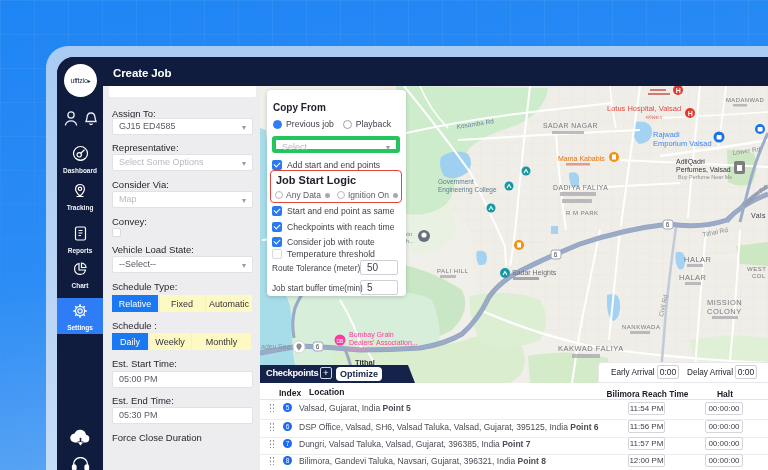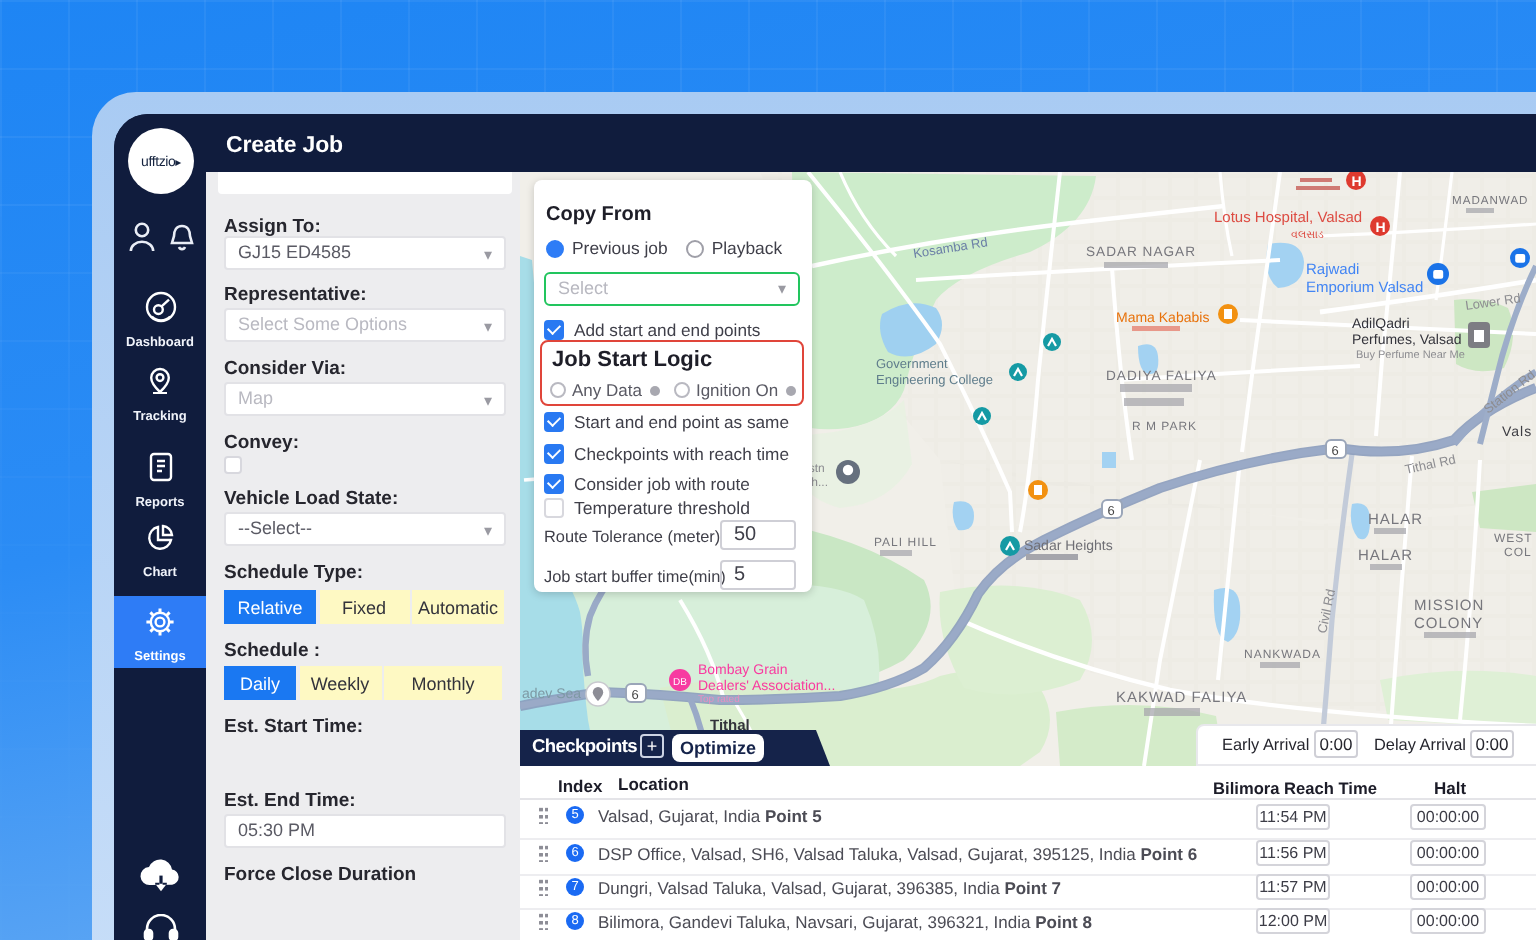--- a/index.html
+++ b/index.html
@@ -20,21 +20,21 @@
         background:#fff; display:flex; align-items:center; justify-content:center; }
   .logo span { font-size:7px; font-weight:400; color:#15233f; letter-spacing:-0.2px; }
   .mi { position:absolute; width:46px; text-align:center; color:#fff; }
   .mi .lbl { font-size:6.5px; font-weight:700; color:#f0f3fa; margin-top:1px; }
   .settings-active { position:absolute; left:0; top:241px; width:46px; height:36px; background:#2e7cf6; }
   
   .title { position:absolute; left:56px; top:10px; color:#fff; font-size:11.5px; font-weight:700; letter-spacing:-0.1px; }
   
   .form { position:absolute; left:46px; top:29px; width:157px; height:384px; background:#ededef; }
   .form .topwhite { position:absolute; left:6px; top:0; width:147px; height:11px; background:#fff; border-radius:0 0 2px 2px; }
-  .flabel { position:absolute; left:9px; font-size:9.5px; font-weight:700; color:#26262e; white-space:nowrap; }
+  .flabel { position:absolute; left:9px; font-size:9.5px; font-weight:400; color:#26262e; white-space:nowrap; }
   .finput { position:absolute; left:9px; width:141px; height:17px; background:#fff; border:1px solid #e2e2e6;
         border-radius:2px; font-size:9px; color:#5a5a64; line-height:15px; padding-left:6px; white-space:nowrap; }
   .finput .car { position:absolute; right:6px; top:1px; color:#9a9aa2; font-size:8px; }
   .ph { color:#b9b9c1; }
   .seg { position:absolute; left:9px; height:18px; display:flex; }
   .seg div { height:17px; background:#fef9c3; font-size:9px; color:#33333b; display:flex; align-items:center; justify-content:center; margin-right:1.5px; }
   .seg div.on { background:#1a78f2; color:#fff; }
   .cbx { position:absolute; width:9px; height:9px; background:#fff; border:1px solid #d8d8de; border-radius:2px; }
   .crow { position:absolute; left:5px; display:flex; align-items:center; font-size:8.6px; }
   .cb { width:10px; height:10px; background:#2979f2; border-radius:2px; position:relative; }
@@ -138,20 +138,21 @@
       <div style="width:45px;">Fixed</div>
       <div style="width:46px;">Automatic</div>
     </div>
     <div class="flabel" style="top:234px;">Schedule :</div>
     <div class="seg" style="top:247px;">
       <div class="on" style="width:36px;">Daily</div>
       <div style="width:41px;">Weekly</div>
       <div style="width:59px;">Monthly</div>
     </div>
     <div class="flabel" style="top:272px;">Est. Start Time:</div>
+    <div class="finput" style="top:285px;">05:00 PM</div>
     <div class="flabel" style="top:309px;">Est. End Time:</div>
     <div class="finput" style="top:321px;">05:30 PM</div>
     <div class="flabel" style="top:346px;">Force Close Duration</div>
   </div>
 
   <div id="mapwrap" class="abs" style="left:203px;top:29px;width:508px;height:297px;background:#f1efe9;overflow:hidden;">
   <svg width="508" height="297" viewBox="260 86 508 297" font-family="Liberation Sans, sans-serif">
     <defs>
       <pattern id="blk" width="13" height="11" patternUnits="userSpaceOnUse">
         <rect width="13" height="11" fill="#eae8e1"></rect>
@@ -327,21 +328,21 @@
   </div>
 
   <div id="copypanel" class="abs" style="left:210px;top:33px;width:139px;height:206px;background:#fff;border-radius:4px;box-shadow:0 1px 4px rgba(0,0,0,.18);font-size:9px;color:#3f3f49;white-space:nowrap;">
     <div style="position:absolute;left:6px;top:12px;font-size:10px;font-weight:700;color:#1e1e28;">Copy From</div>
     <div style="position:absolute;left:6px;top:29px;display:flex;align-items:center;font-size:8.7px;">
       <span style="width:9px;height:9px;border-radius:50%;background:#2e7cf6;border:1px solid #2e7cf6;"></span>
       <span style="margin-left:4px;">Previous job</span>
       <span style="width:9px;height:9px;border-radius:50%;background:#fff;border:1px solid #9f9fa8;margin-left:9px;"></span>
       <span style="margin-left:4px;">Playback</span>
     </div>
-    <div style="position:absolute;left:5px;top:46px;width:128px;height:17px;border:1px solid #22c55e;border-radius:3px;line-height:15px;padding-left:6px;color:#b8b8c0;">Select<span style="position:absolute;right:6px;color:#9a9aa2;font-size:8px;">▾</span></div>
+    <div style="position:absolute;left:5px;top:46px;width:128px;height:17px;border:4px solid #22c55e;border-radius:3px;line-height:15px;padding-left:6px;color:#b8b8c0;">Select<span style="position:absolute;right:6px;color:#9a9aa2;font-size:8px;">▾</span></div>
     <div class="crow" style="top:70px;">
         <span class="cb"></span>
         <span style="margin-left:5px;">Add start and end points</span>
       </div>
     <div style="position:absolute;left:3px;top:80px;width:132px;height:33px;border:1.5px solid #e0453a;border-radius:4px;"></div>
     <div style="position:absolute;left:9px;top:84px;font-size:11px;font-weight:700;color:#1e1e28;">Job Start Logic</div>
     <div style="position:absolute;left:8px;top:100px;display:flex;align-items:center;color:#5a5a64;font-size:8.5px;">
       <span style="width:8px;height:8px;border-radius:50%;background:#fff;border:1px solid #b9b9c1;flex:none;"></span>
       <span style="margin-left:3px;">Any Data</span>
       <span style="width:5px;height:5px;border-radius:50%;background:#a8a8b0;margin-left:4px;flex:none;"></span>

